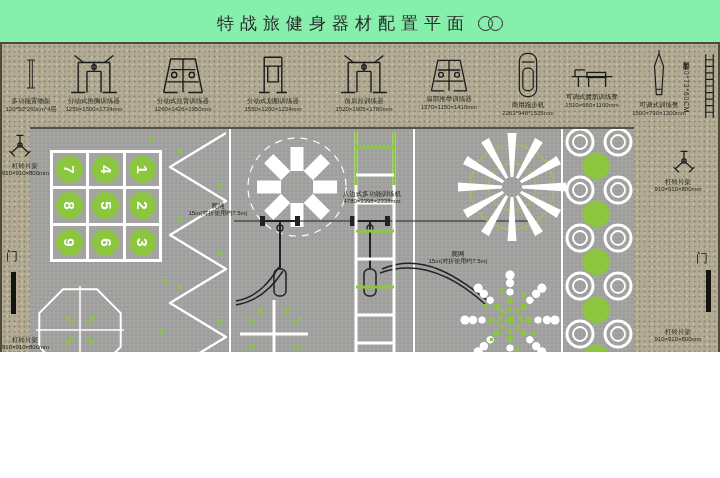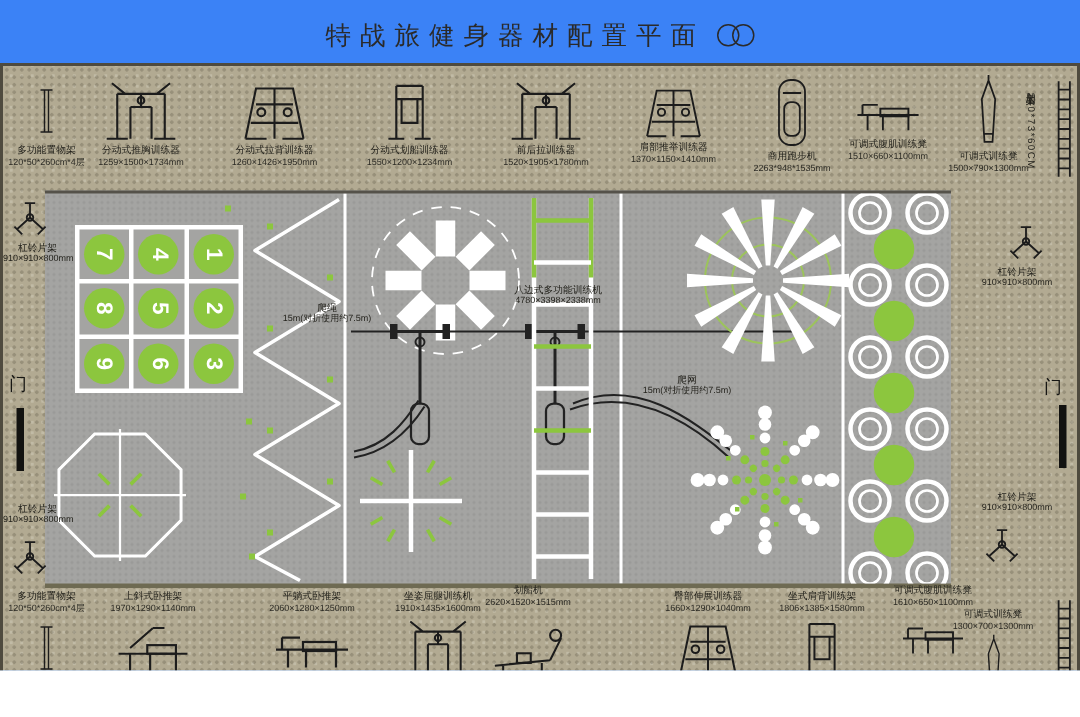--- a/index.html
+++ b/index.html
@@ -1,16 +1,16 @@
 <!DOCTYPE html>
 <html><head>
 <meta charset="utf-8">
 <style>
   html,body{margin:0;padding:0;background:#fff;}
-  #page{position:relative;width:720px;height:447px;background:#3b82f6;overflow:hidden;
+  #page{position:relative;width:720px;height:352px;background:#86efac;overflow:hidden;
         font-family:"Liberation Sans",sans-serif;color:#23221c;}
   
   #title-row{position:absolute;top:6px;left:0;width:100%;height:34px;
              display:flex;align-items:center;justify-content:center;gap:8px;}
   #title-text{font-family:"DejaVu Serif",serif;font-size:17px;letter-spacing:6px;color:#2a2a2a;}
   .cd-mark{display:flex;}
   .cd-mark i{display:block;width:13px;height:13px;border:1.7px solid #2a2a2a;border-radius:50%;}
   .cd-mark i+i{margin-left:-5px;}
   
   #plan{position:absolute;top:42px;left:0;width:716px;height:424px;

